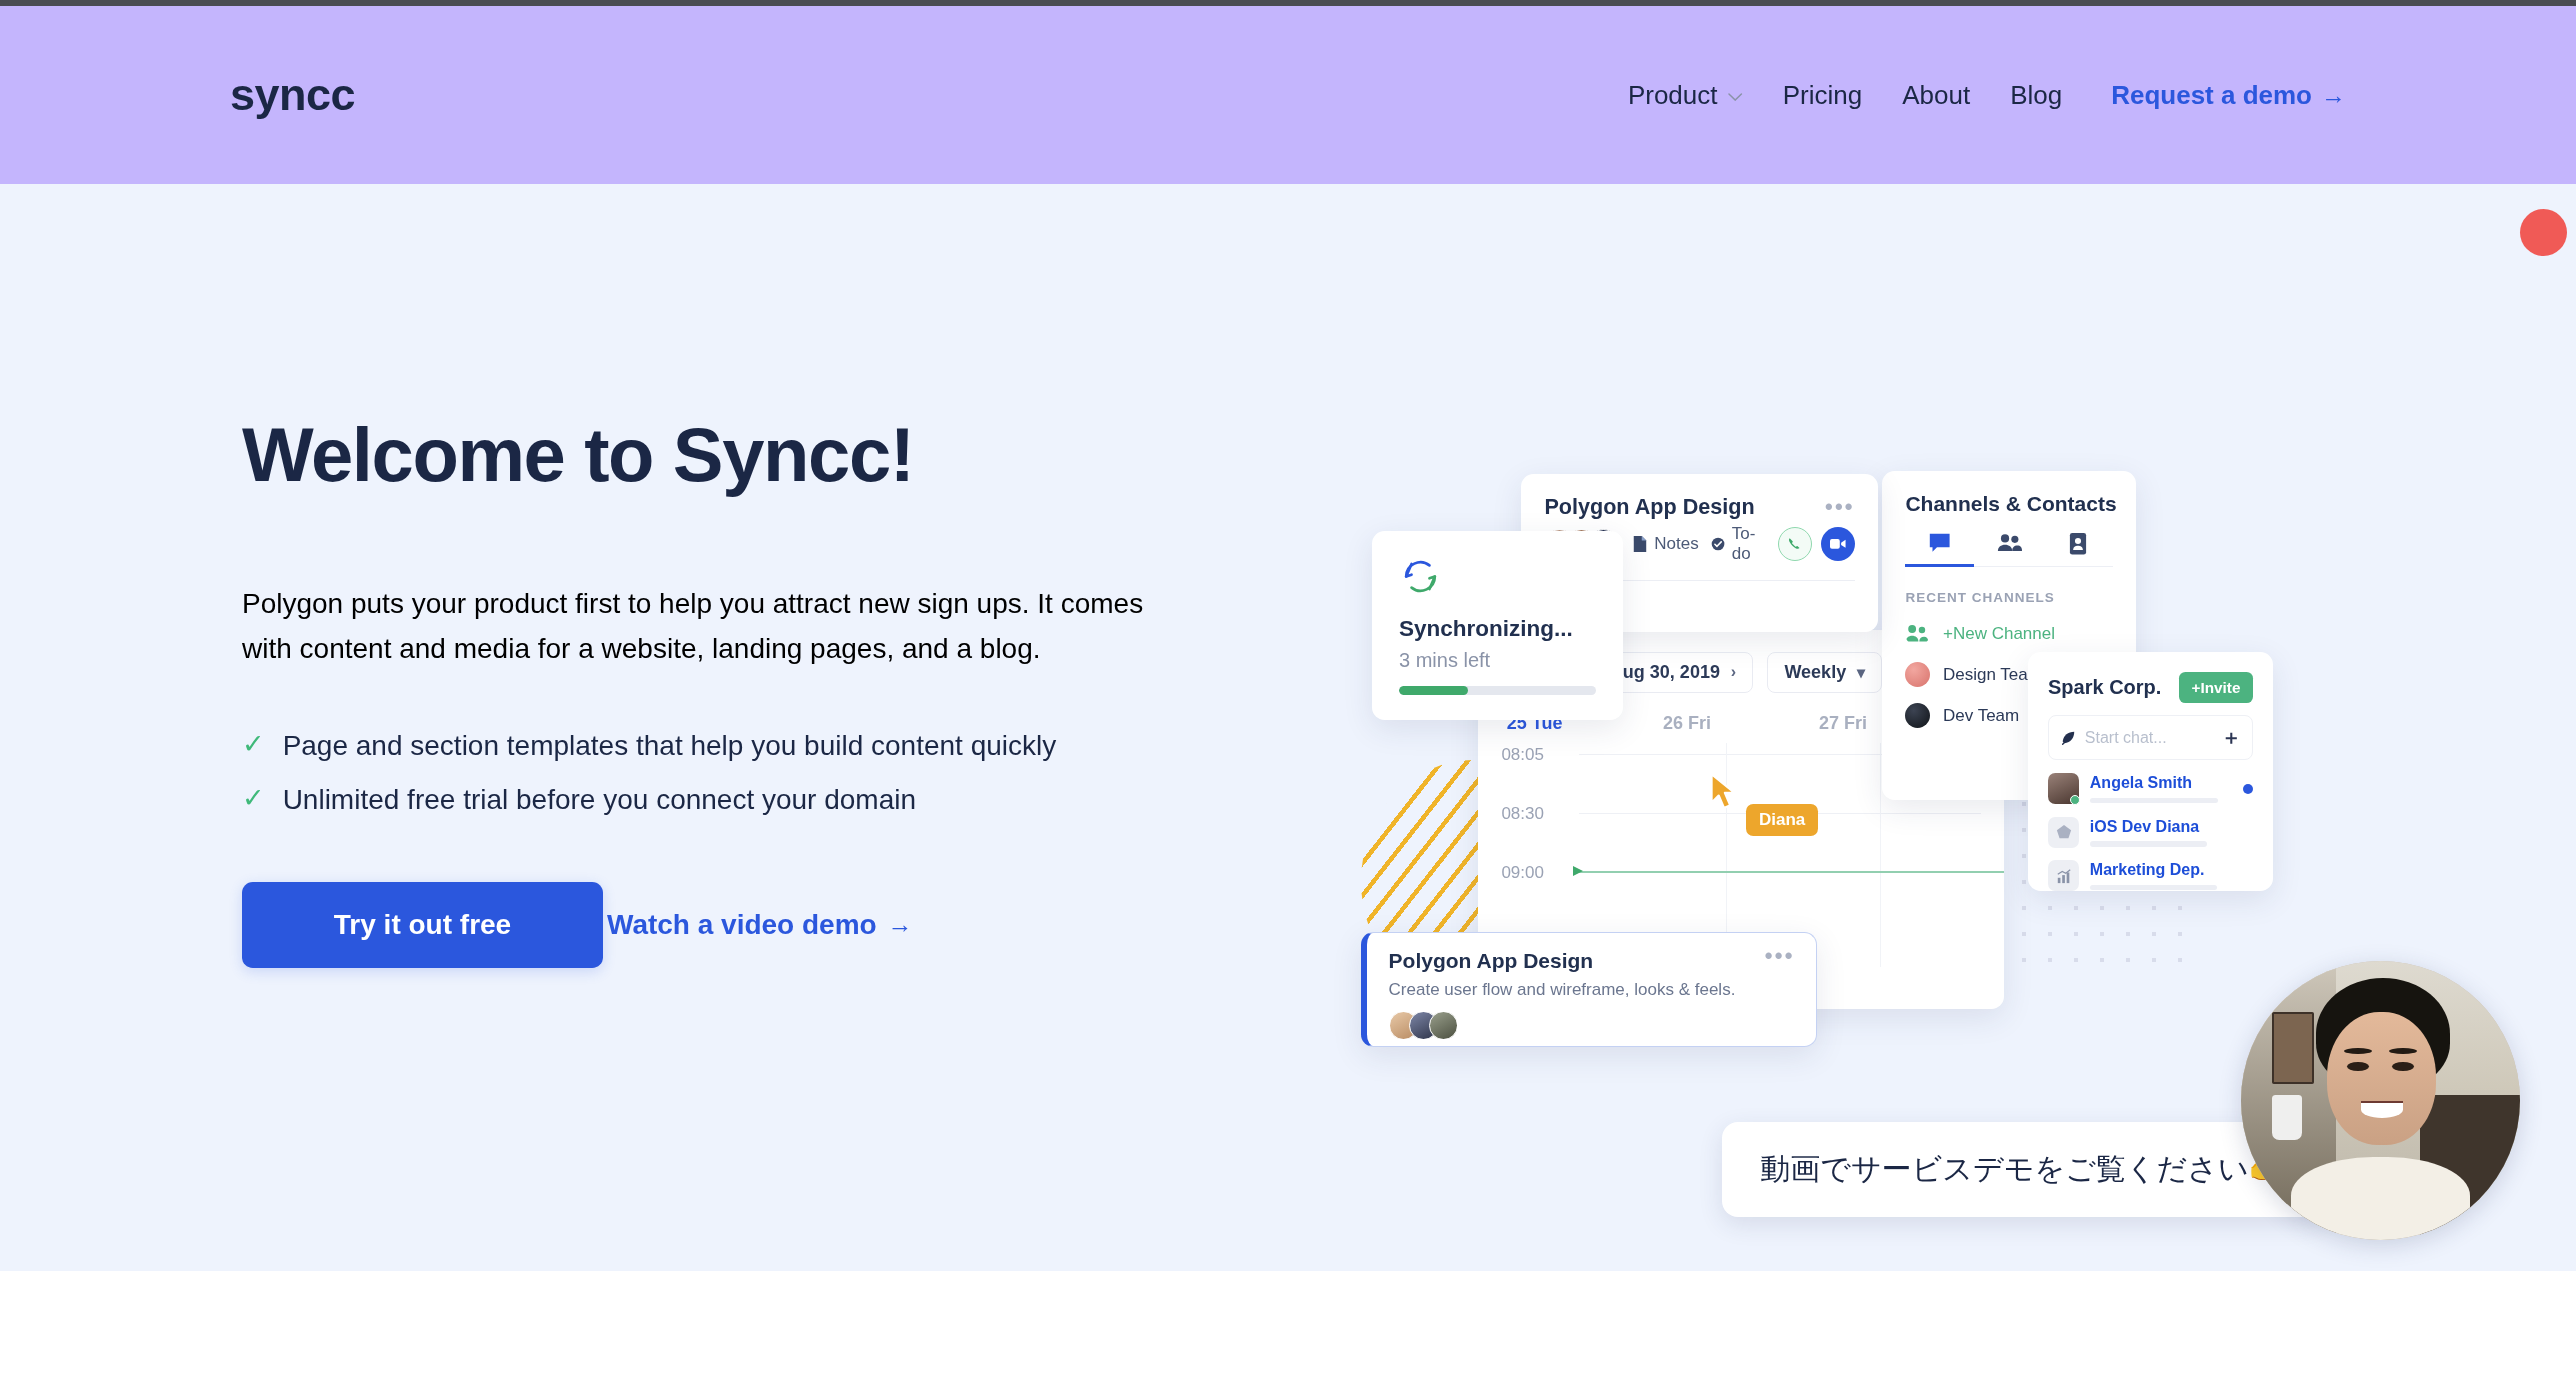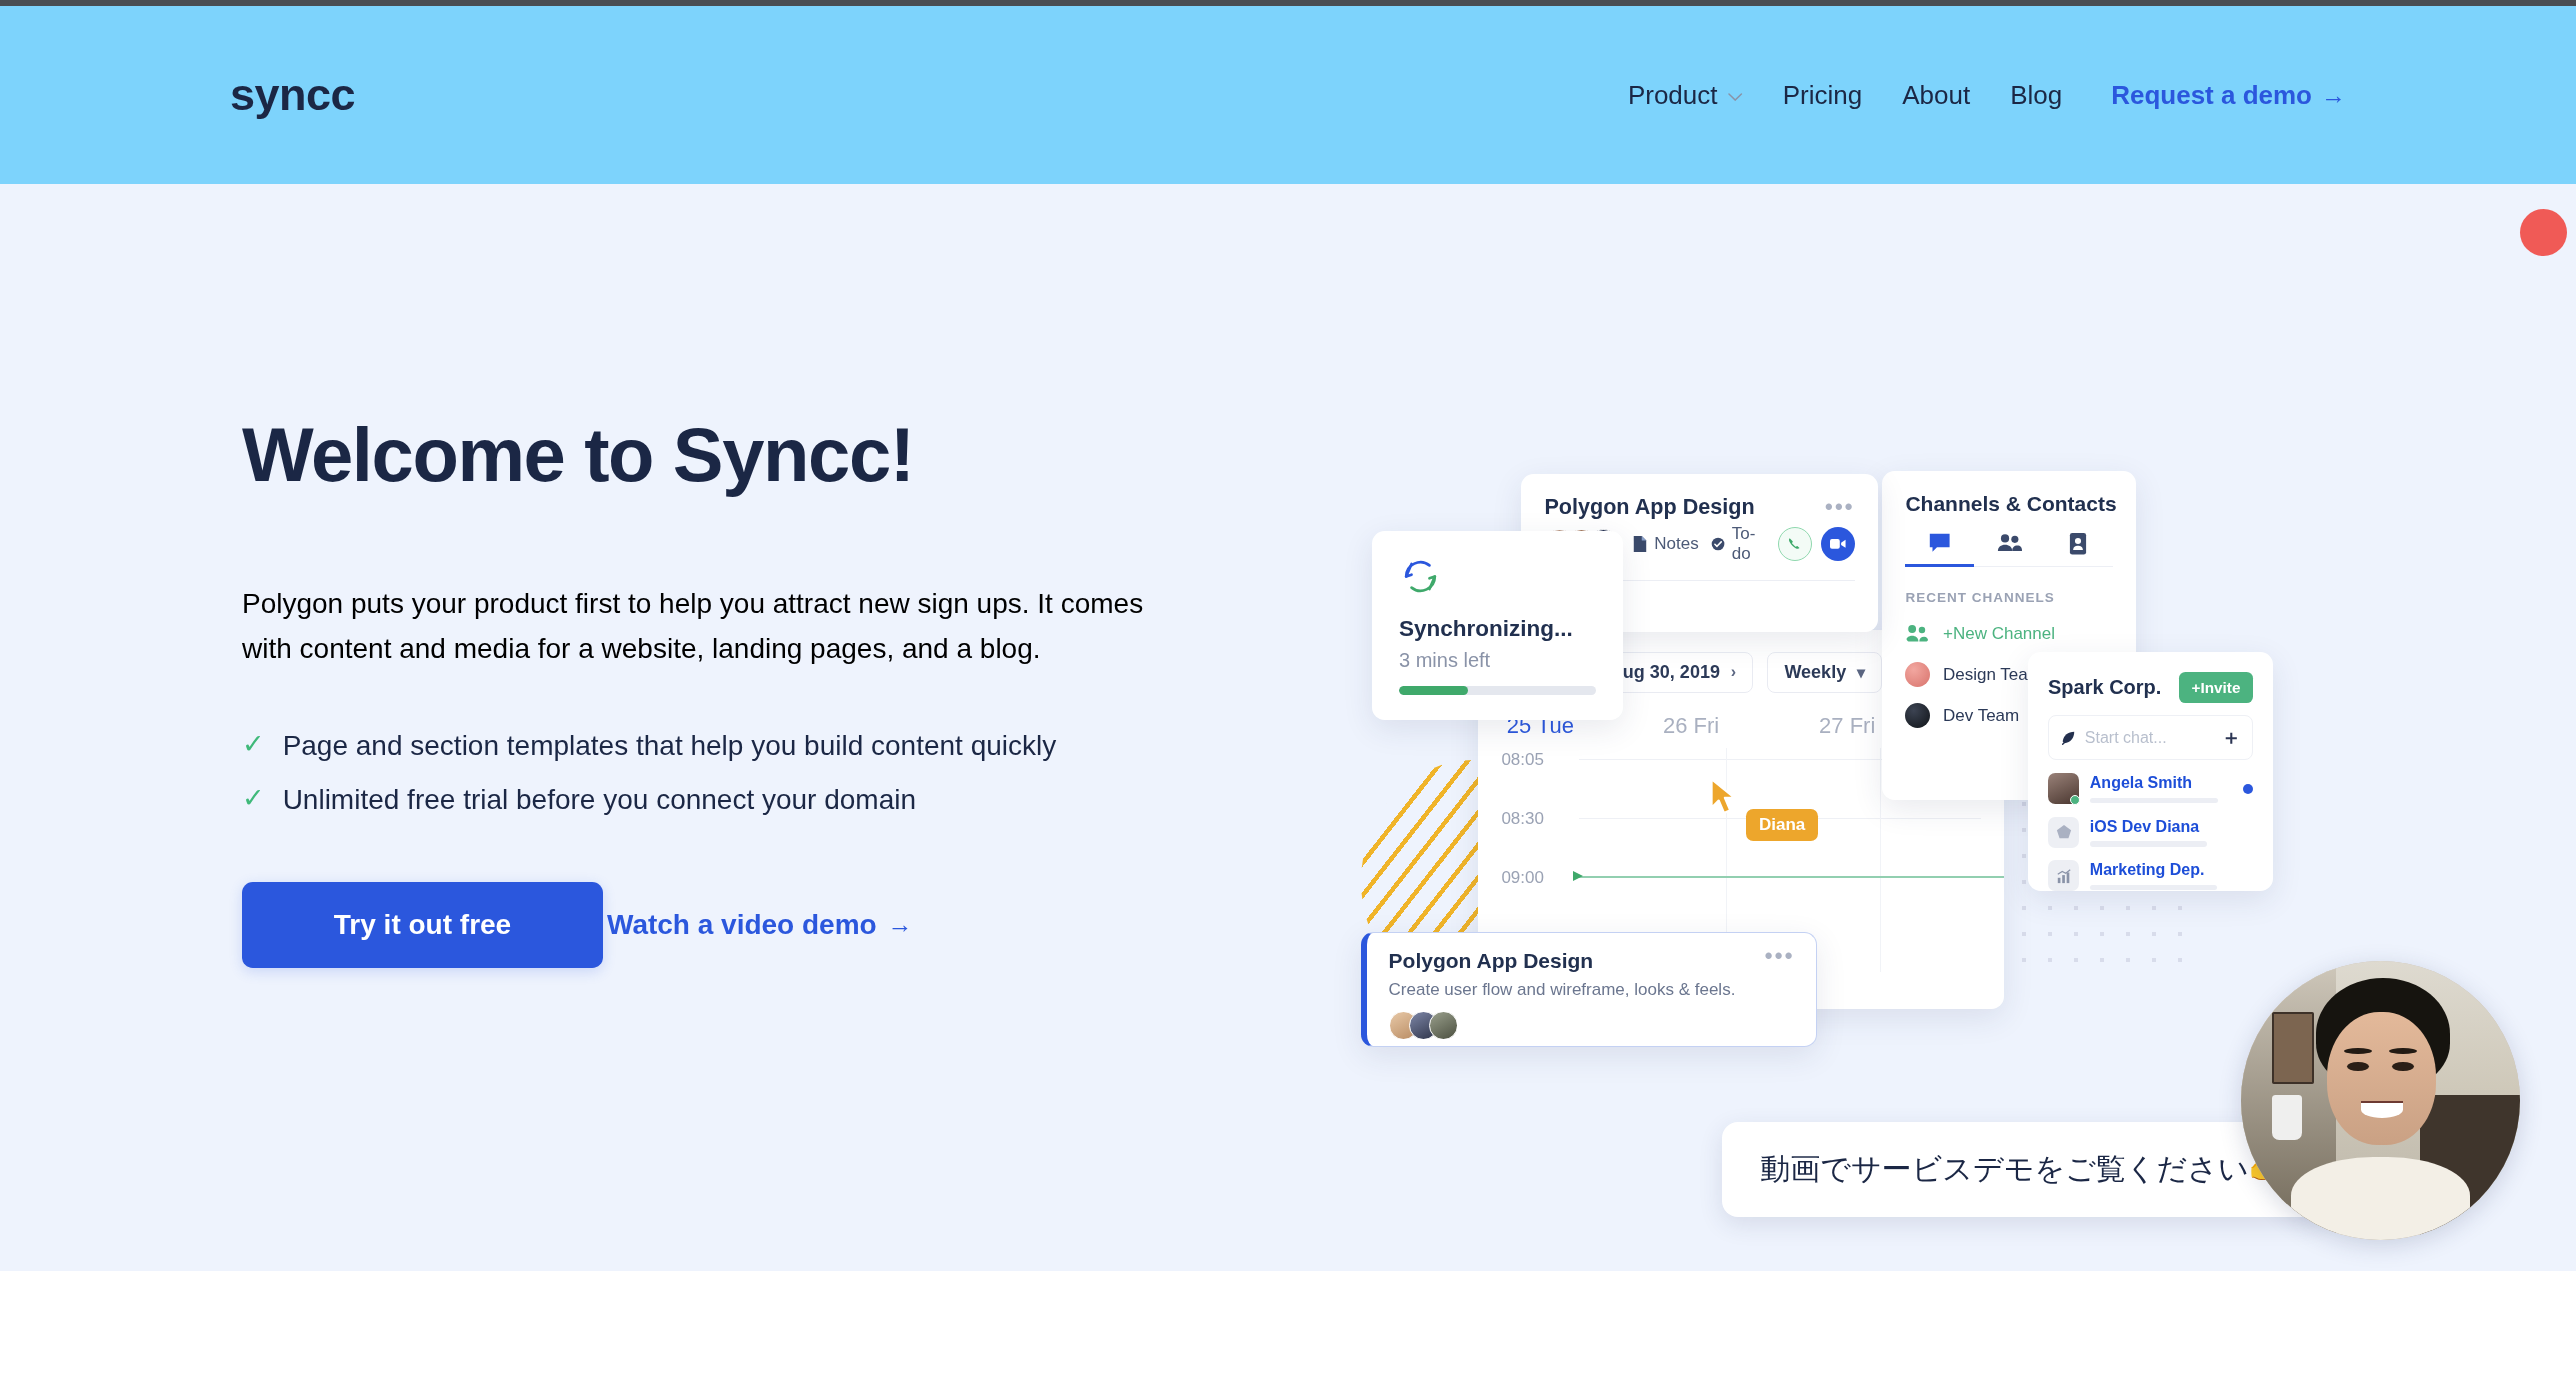--- a/index.html
+++ b/index.html
@@ -9,21 +9,21 @@
     background: #ffffff;
     overflow: hidden;
   }
 
   
   .chrome-strip { width: 100%; height: 6.3px; background: #4a4d52; }
 
   
   .site-header {
     height: 178px;
-    background: #7dd3fc;
+    background: #c4b5fd;
     display: flex;
     align-items: center;
     padding: 0 230px;
     position: relative;
   }
   .logo {
     font-size: 45px;
     font-weight: 700;
     color: #1b2745;
     letter-spacing: -0.5px;
@@ -265,21 +265,21 @@
   }
   .cal-ctl { display: flex; gap: 14.4px; }
   .cal-chip {
     display: flex; align-items: center; gap: 10.8px;
     border: 0.9px solid #e9ebf2; border-radius: 8px;
     padding: 9px 16px; font-size: 18px; font-weight: 700; color: #2c3a58;
     white-space: nowrap; cursor: pointer;
   }
   .cal-chip .arw { color: #5b6682; font-size: 16px; }
   .cal-days { display: flex; margin-top: 20px; padding: 0 5.4px; }
-  .cal-day { flex: 1; font-size: 22px; font-weight: 400; color: #a9b0c0; }
+  .cal-day { flex: 1; font-size: 18px; font-weight: 700; color: #a9b0c0; }
   .cal-day.active { color: #2b57dd; }
   .cal-grid { position: relative; margin-top: 20px; }
   .cal-row { display: flex; align-items: flex-start; height: 59px; }
   .cal-time { width: 78px; font-size: 17px; color: #9aa2b4; transform: translateY(-9px); }
   .cal-line { flex: 1; height: 0.9px; background: #eef0f5; }
   .cal-vline { position: absolute; top: -10.8px; bottom: -36px; width: 0.9px; background: #f1f3f7; }
   .now-line {
     position: absolute; left: 78px; right: -27px; top: 117px;
     height: 1.8px; background: #92cfb0;
   }

